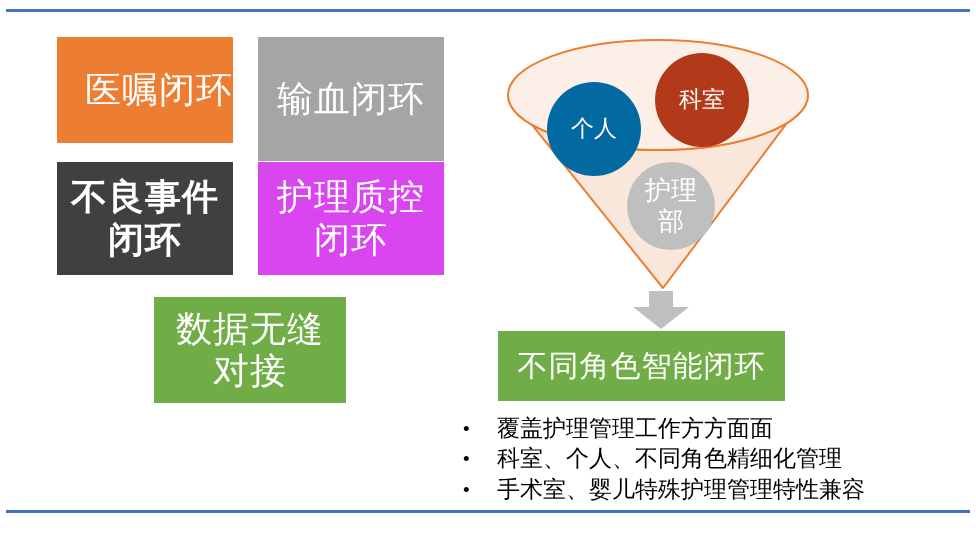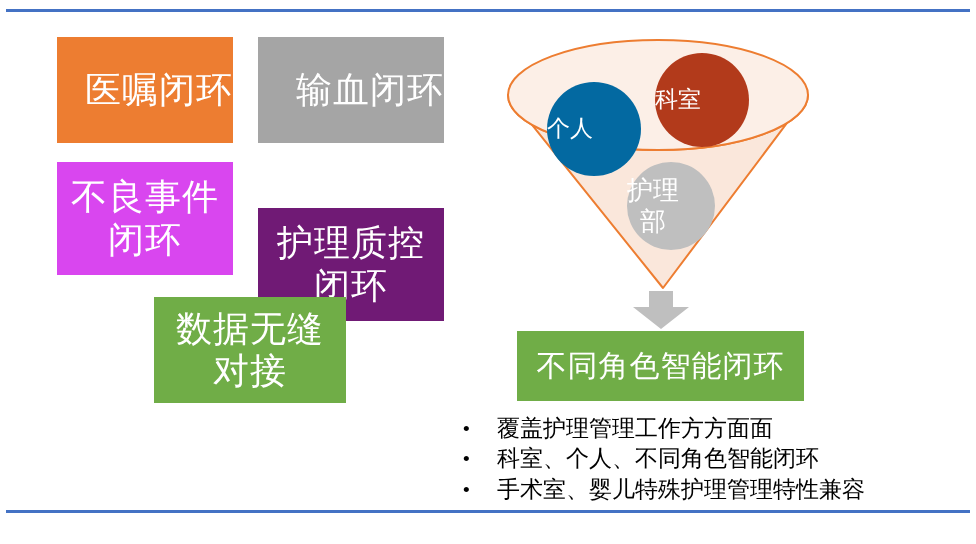--- a/index.html
+++ b/index.html
@@ -11,39 +11,39 @@
   .accent-line{position:absolute;left:6px;right:6px;height:3px;background:#4472C4;}
   .accent-line.top{top:9px;}
   .accent-line.bottom{top:510px;}
 
   .box{
     position:absolute;display:flex;align-items:center;justify-content:center;
     color:#fff;text-align:center;white-space:pre-line;line-height:1.18;
     font-size:36px;letter-spacing:1px;
   }
   .box.b1{left:57px;top:37px;width:176px;height:106px;}
-  .box.b2{left:258px;top:37px;width:186px;height:106px;justify-content:flex-end;}
+  .box.b2{left:258px;top:37px;width:186px;height:124px;}
   .box.b3{left:57px;top:162px;width:176px;height:113px;}
   .box.b4{left:258px;top:162px;width:186px;height:113px;}
   .box.b5{left:154px;top:297px;width:192px;height:106px;}
 
   .funnel-svg{position:absolute;left:495px;top:28px;}
 
   .circle{
-    position:absolute;border-radius:50%;display:flex;align-items:center;
+    position:absolute;border-radius:50%;display:flex;align-items:center;justify-content:center;
     color:#fff;text-align:center;white-space:pre-line;line-height:1.2;font-size:23px;
   }
   .circle.c1{left:547px;top:82px;width:94px;height:94px;}
   .circle.c2{left:655px;top:53px;width:94px;height:94px;}
   .circle.c3{left:627px;top:162px;width:88px;height:88px;font-size:26px;}
 
   .arrow-svg{position:absolute;left:633px;top:291px;}
 
   .result-box{
-    position:absolute;left:517px;top:331px;width:287px;height:70px;
+    position:absolute;left:498px;top:331px;width:287px;height:70px;
     display:flex;align-items:center;justify-content:center;
     color:#fff;font-size:30px;letter-spacing:1px;
   }
 
   .bullets{
     position:absolute;left:463px;top:414px;width:480px;
     font-family:"Liberation Serif","DejaVu Serif",serif;
     color:#000;font-size:23px;line-height:1.27;
   }
   .bullet-row{display:flex;align-items:flex-start;margin-bottom:1px;}
@@ -57,25 +57,25 @@
 
   <div class="accent-line top" style="background-color: rgb(68, 114, 196);"></div>
   <div class="accent-line bottom" style="background-color: rgb(68, 114, 196);"></div>
 
   <div class="box b1" style="background-color: rgb(237, 125, 49); justify-content: flex-end;">
     <span>医嘱闭环</span>
   </div>
   <div class="box b2" style="background-color: rgb(165, 165, 165);">
     <span>输血闭环</span>
   </div>
-  <div class="box b3" style="background-color: #d946ef;">
+  <div class="box b3" style="background-color: #404040; font-weight: bold;">
     <span>不良事件
 闭环</span>
   </div>
-  <div class="box b4" style="background-color: #701a75; margin-top: 46px;">
+  <div class="box b4" style="background-color: #d946ef;">
     <span>护理质控
 闭环</span>
   </div>
   <div class="box b5" style="background-color: rgb(112, 173, 71);">
     <span>数据无缝
 对接</span>
   </div>
 
   <svg class="funnel-svg" width="330" height="270" viewBox="0 0 330 270">
     <path d="M13,67 A150,55 0 0 0 313,67 L168,260 Z" stroke="#ED7D31" stroke-width="2" stroke-linejoin="round" fill="#FAE7DB"></path>
@@ -101,21 +101,21 @@
     <span>不同角色智能闭环</span>
   </div>
 
   <div class="bullets">
     <div class="bullet-row">
       <span class="bullet-dot">•</span>
       <span class="bullet-text">覆盖护理管理工作方方面面</span>
     </div>
     <div class="bullet-row">
       <span class="bullet-dot">•</span>
-      <span class="bullet-text">科室、个人、不同角色智能闭环</span>
+      <span class="bullet-text">科室、个人、不同角色精细化管理</span>
     </div>
     <div class="bullet-row">
       <span class="bullet-dot">•</span>
       <span class="bullet-text">手术室、婴儿特殊护理管理特性兼容</span>
     </div>
   </div>
 
 </div>
 
 </body></html>

